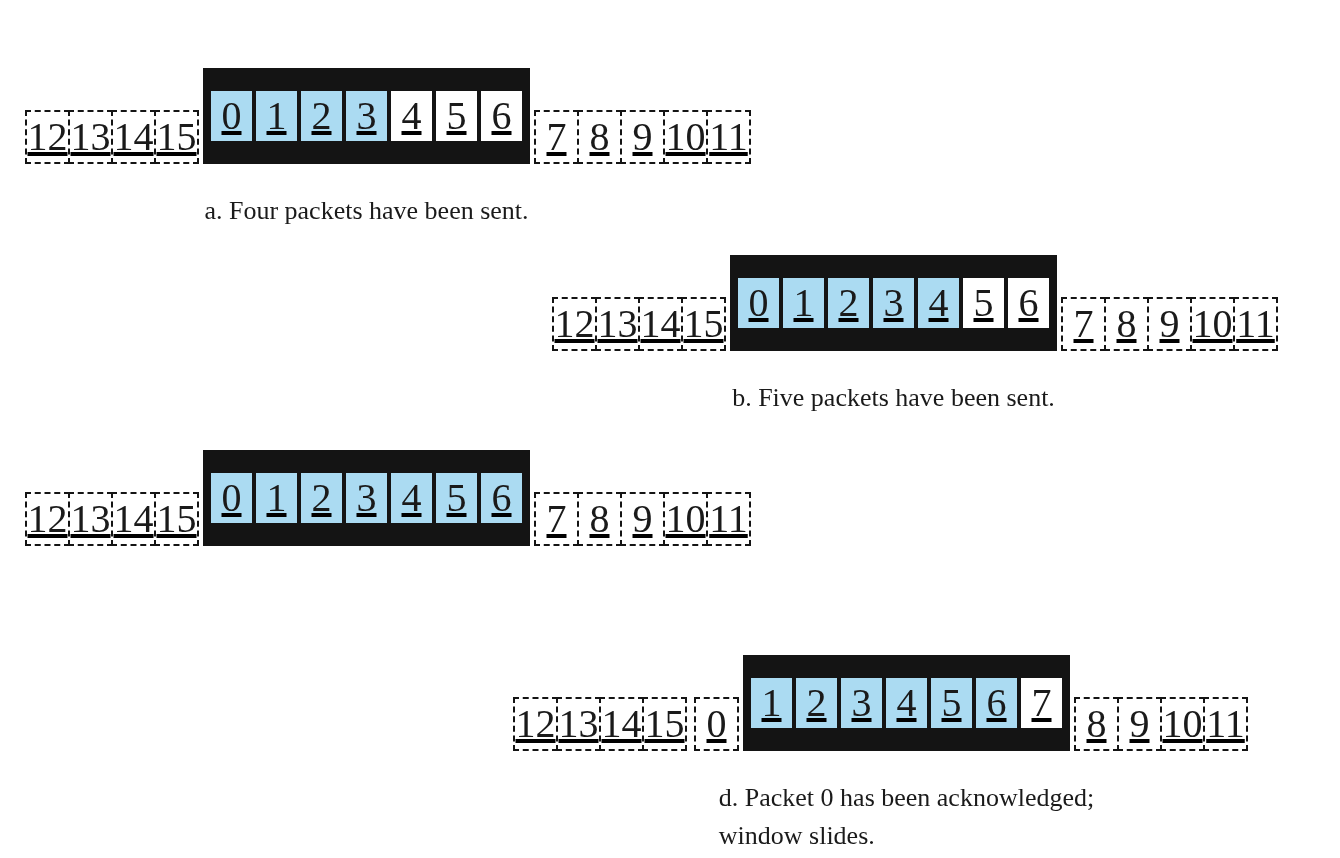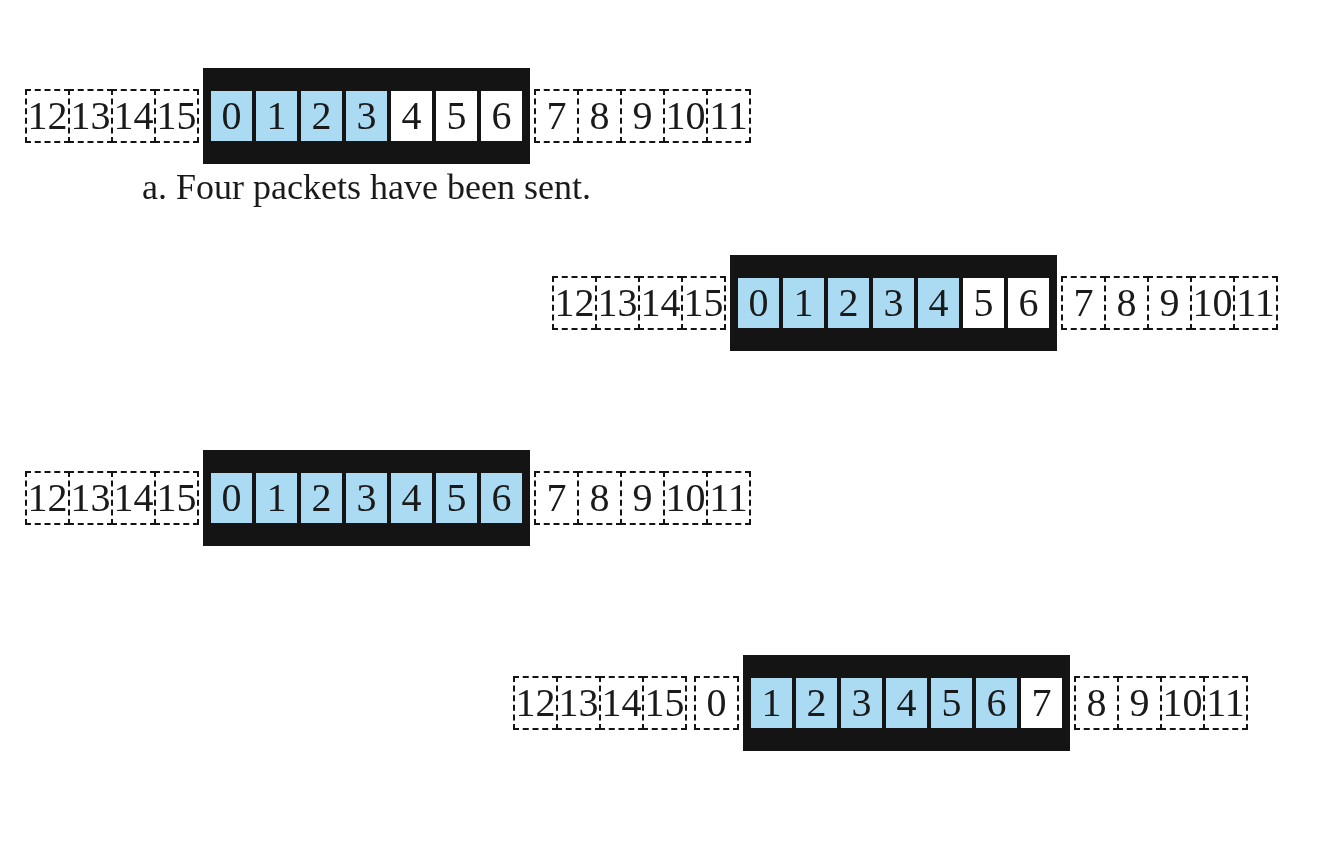--- a/index.html
+++ b/index.html
@@ -27,21 +27,22 @@
   .diagram {
     position: absolute;
   }
   .diagram.pos-a { left: 25px;  top: 68px;  }
   .diagram.pos-b { left: 552px; top: 255px; }
   .diagram.pos-c { left: 25px;  top: 450px; }
   .diagram.pos-d { left: 513px; top: 655px; }
 
   .strip {
     display: flex;
-    align-items: center;
+    align-items: flex-end;
+    text-decoration: underline;
   }
   .dgroup {
     display: flex;
   }
   .dgroup + .dgroup {
     margin-left: 7px;
   }
   .cell {
     width: 45px;
     height: 54px;
@@ -69,25 +70,25 @@
     flex: 0 0 auto;
   }
   .cell.win {
     border: 2px solid var(--line);
   }
   .cell.sent {
     background: var(--sent);
   }
   .caption {
     position: absolute;
-    top: 100px;
+    top: 124px;
     transform: translateX(-50%);
     text-align: left;
     white-space: nowrap;
-    font-size: 36px;
+    font-size: 26px;
     line-height: 38px;
     color: var(--text);
   }
 </style>
 </head>
 <body>
 
 <div class="canvas">
   <div class="diagram pos-a">
       <div class="strip">
@@ -136,20 +137,23 @@
           <div class="cell win">6</div>
         </div>
         <div class="dgroup">
           <div class="cell out">7</div>
           <div class="cell out">8</div>
           <div class="cell out">9</div>
           <div class="cell out">10</div>
           <div class="cell out">11</div>
         </div>
       </div>
+      <div class="caption" style="left: 341.5px;">
+        <div class="cap-line">b. Five packets have been sent.</div>
+      </div>
     </div>
   <div class="diagram pos-c">
       <div class="strip">
         <div class="dgroup">
           <div class="cell out">12</div>
           <div class="cell out">13</div>
           <div class="cell out">14</div>
           <div class="cell out">15</div>
         </div>
         <div class="window">
@@ -190,14 +194,18 @@
           <div class="cell win sent">6</div>
           <div class="cell win">7</div>
         </div>
         <div class="dgroup">
           <div class="cell out">8</div>
           <div class="cell out">9</div>
           <div class="cell out">10</div>
           <div class="cell out">11</div>
         </div>
       </div>
+      <div class="caption" style="left: 393.5px;">
+        <div class="cap-line">d. Packet 0 has been acknowledged;</div>
+        <div class="cap-line">window slides.</div>
+      </div>
     </div>
 </div>
 
 </body></html>

